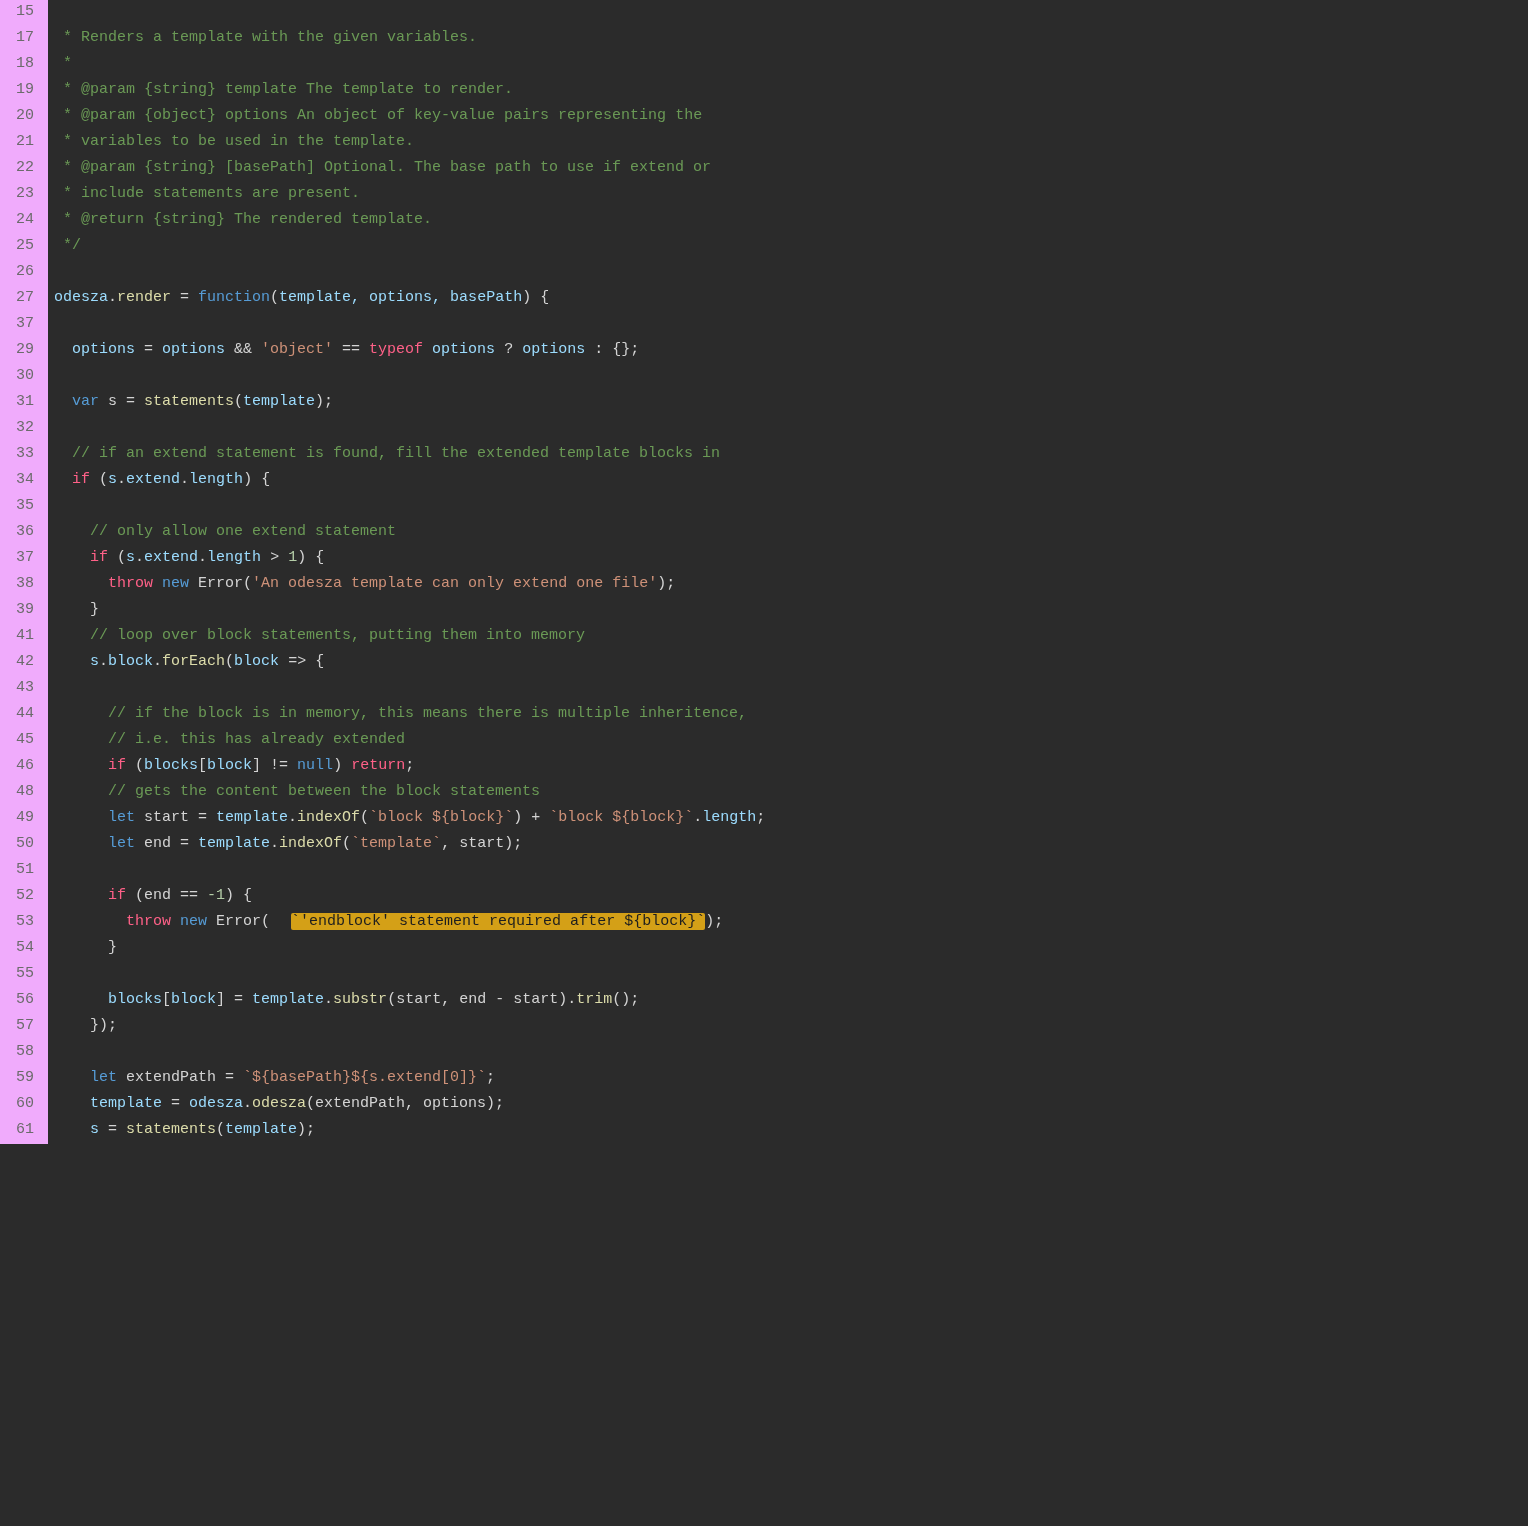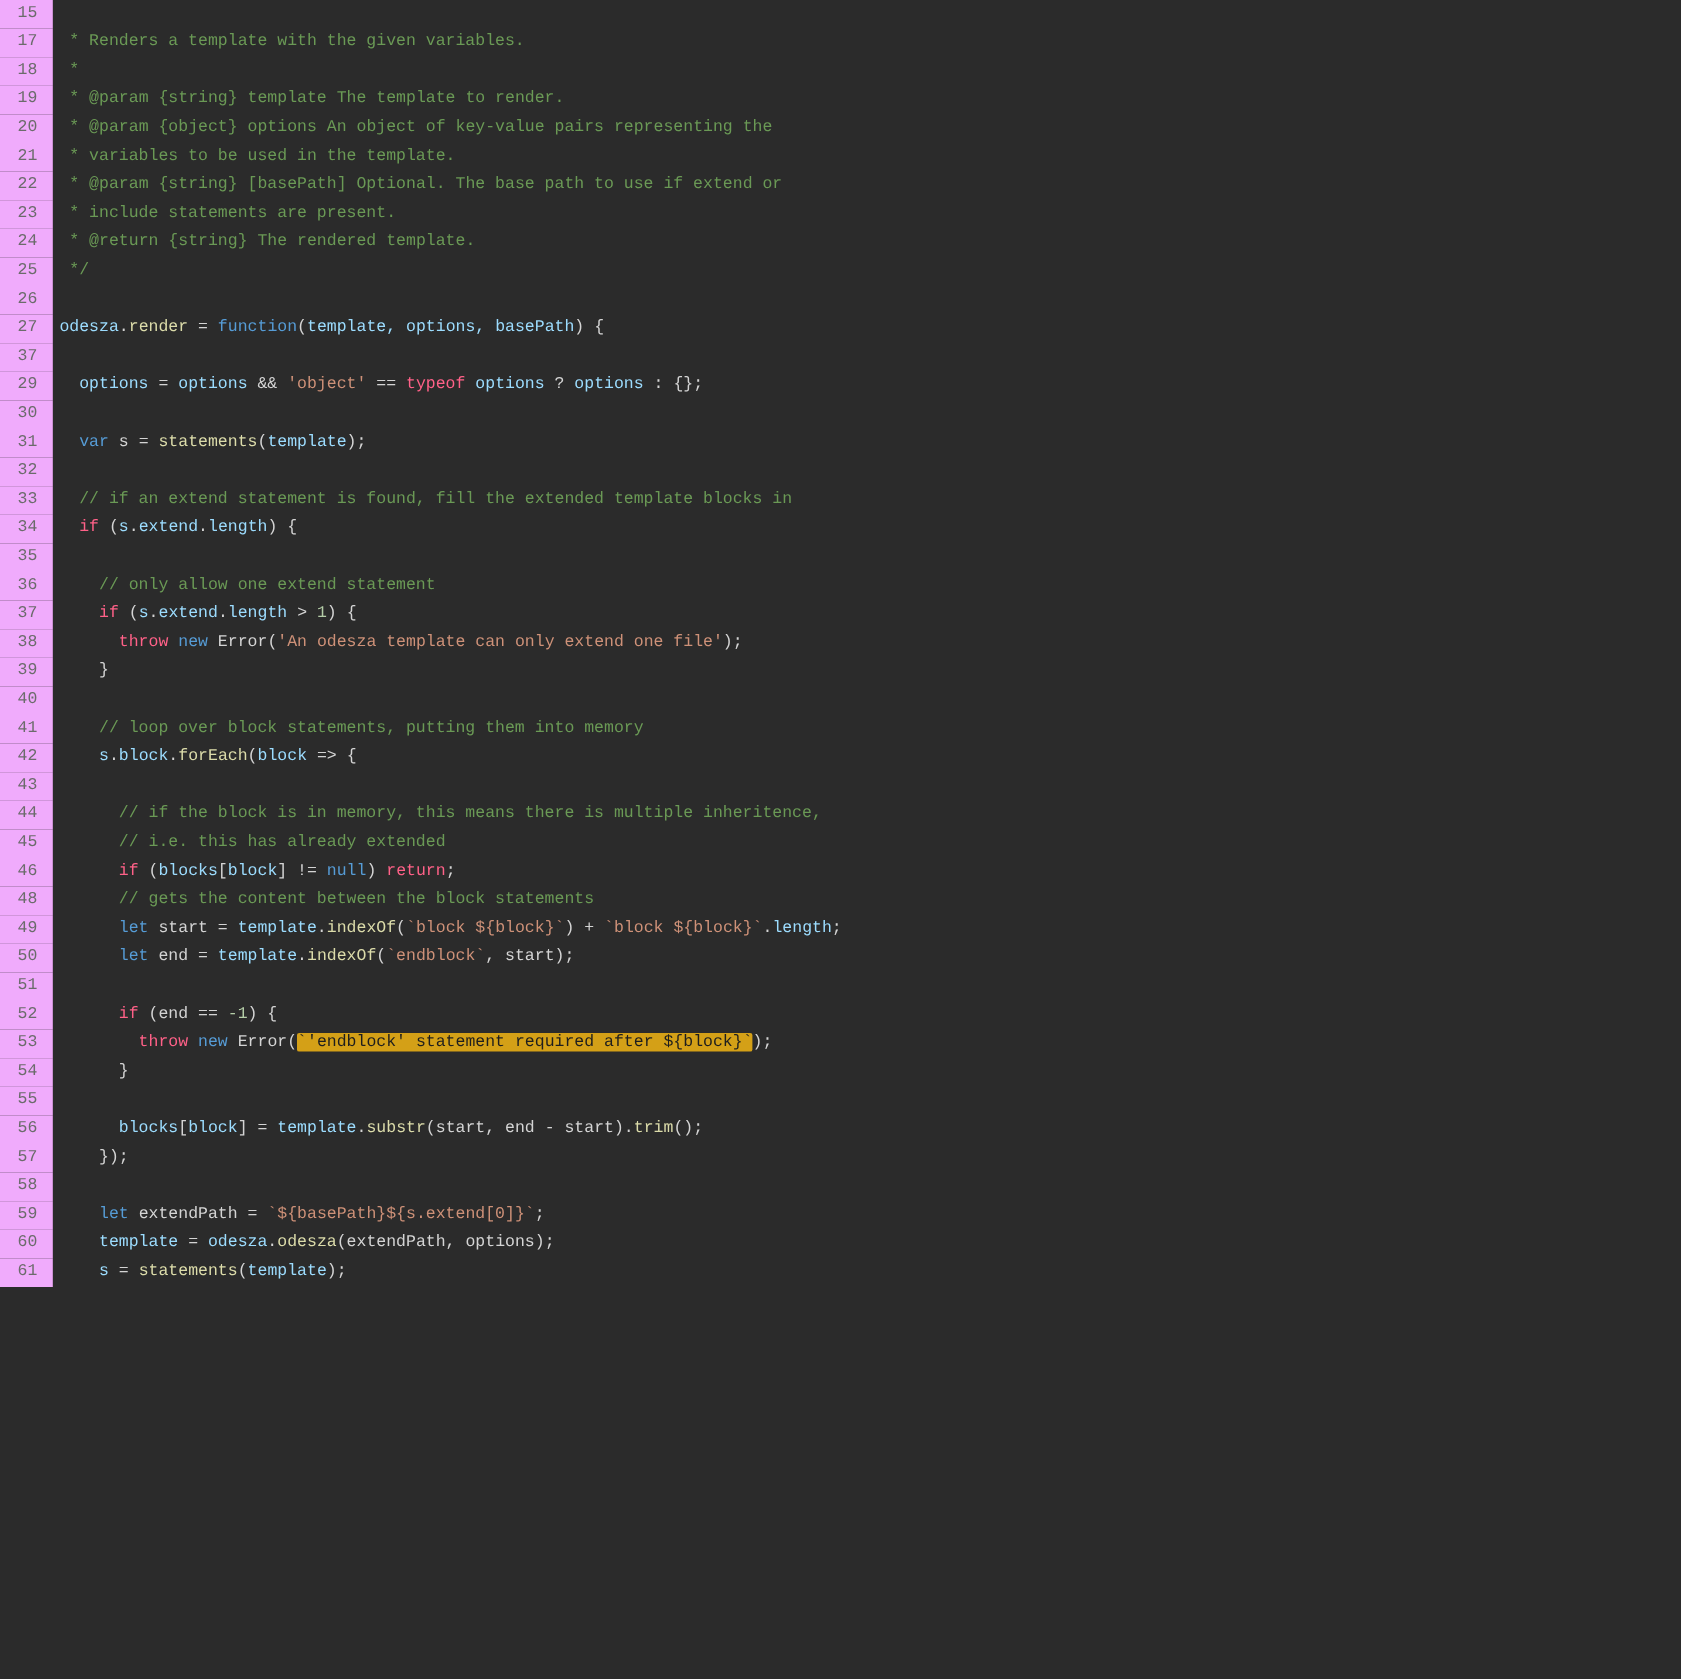--- a/index.html
+++ b/index.html
@@ -47,20 +47,21 @@
     .c-blue    { color: #569cd6; }
     .c-cyan    { color: #9cdcfe; }
     .c-string  { color: #ce9178; }
     .c-pink    { color: #ff6188; }
     .c-num     { color: #b5cea8; }
     
     .hl-yellow {
       background-color: #d4a017;
       color: #1e1e1e;
       border-radius: 2px;
+      margin-left: 21px;
     }
     .c-prop { color: #dcdcaa; }
   </style>
 </head>
 <body>
 
 <div class="code-container">
 <div class="code-line">
       <div class="line-number">15</div>
       <div class="line-content"></div>
@@ -151,24 +152,20 @@
     </div>
     <div class="code-line">
       <div class="line-number">38</div>
       <div class="line-content"><span class="c-white">      </span><span class="c-pink">throw</span><span class="c-white"> </span><span class="c-blue">new</span><span class="c-white"> Error(</span><span class="c-string">'An odesza template can only extend one file'</span><span class="c-white">);</span></div>
     </div>
     <div class="code-line">
       <div class="line-number">39</div>
       <div class="line-content"><span class="c-white">    }</span></div>
     </div>
     <div class="code-line">
-      <div class="line-number">40</div>
-      <div class="line-content"></div>
-    </div>
-    <div class="code-line">
       <div class="line-number">41</div>
       <div class="line-content"><span class="c-green">    // loop over block statements, putting them into memory</span></div>
     </div>
     <div class="code-line">
       <div class="line-number">42</div>
       <div class="line-content"><span class="c-white">    </span><span class="c-cyan">s</span><span class="c-white">.</span><span class="c-cyan">block</span><span class="c-white">.</span><span class="c-prop">forEach</span><span class="c-white">(</span><span class="c-cyan">block</span><span class="c-white"> =&gt; {</span></div>
     </div>
     <div class="code-line">
       <div class="line-number">43</div>
       <div class="line-content"></div>
@@ -188,21 +185,21 @@
     <div class="code-line">
       <div class="line-number">48</div>
       <div class="line-content"><span class="c-green">      // gets the content between the block statements</span></div>
     </div>
     <div class="code-line">
       <div class="line-number">49</div>
       <div class="line-content"><span class="c-white">      </span><span class="c-blue">let</span><span class="c-white"> start = </span><span class="c-cyan">template</span><span class="c-white">.</span><span class="c-prop">indexOf</span><span class="c-white">(</span><span class="c-string">`block ${block}`</span><span class="c-white">) + </span><span class="c-string">`block ${block}`</span><span class="c-white">.</span><span class="c-cyan">length</span><span class="c-white">;</span></div>
     </div>
     <div class="code-line">
       <div class="line-number">50</div>
-      <div class="line-content"><span class="c-white">      </span><span class="c-blue">let</span><span class="c-white"> end = </span><span class="c-cyan">template</span><span class="c-white">.</span><span class="c-prop">indexOf</span><span class="c-white">(</span><span class="c-string">`endblock`</span><span class="c-white">, start);</span></div>
+      <div class="line-content"><span class="c-white">      </span><span class="c-blue">let</span><span class="c-white"> end = </span><span class="c-cyan">template</span><span class="c-white">.</span><span class="c-prop">indexOf</span><span class="c-white">(</span><span class="c-string">`template`</span><span class="c-white">, start);</span></div>
     </div>
     <div class="code-line">
       <div class="line-number">51</div>
       <div class="line-content"></div>
     </div>
     <div class="code-line">
       <div class="line-number">52</div>
       <div class="line-content"><span class="c-white">      </span><span class="c-pink">if</span><span class="c-white"> (end == </span><span class="c-num">-1</span><span class="c-white">) {</span></div>
     </div>
     <div class="code-line">

